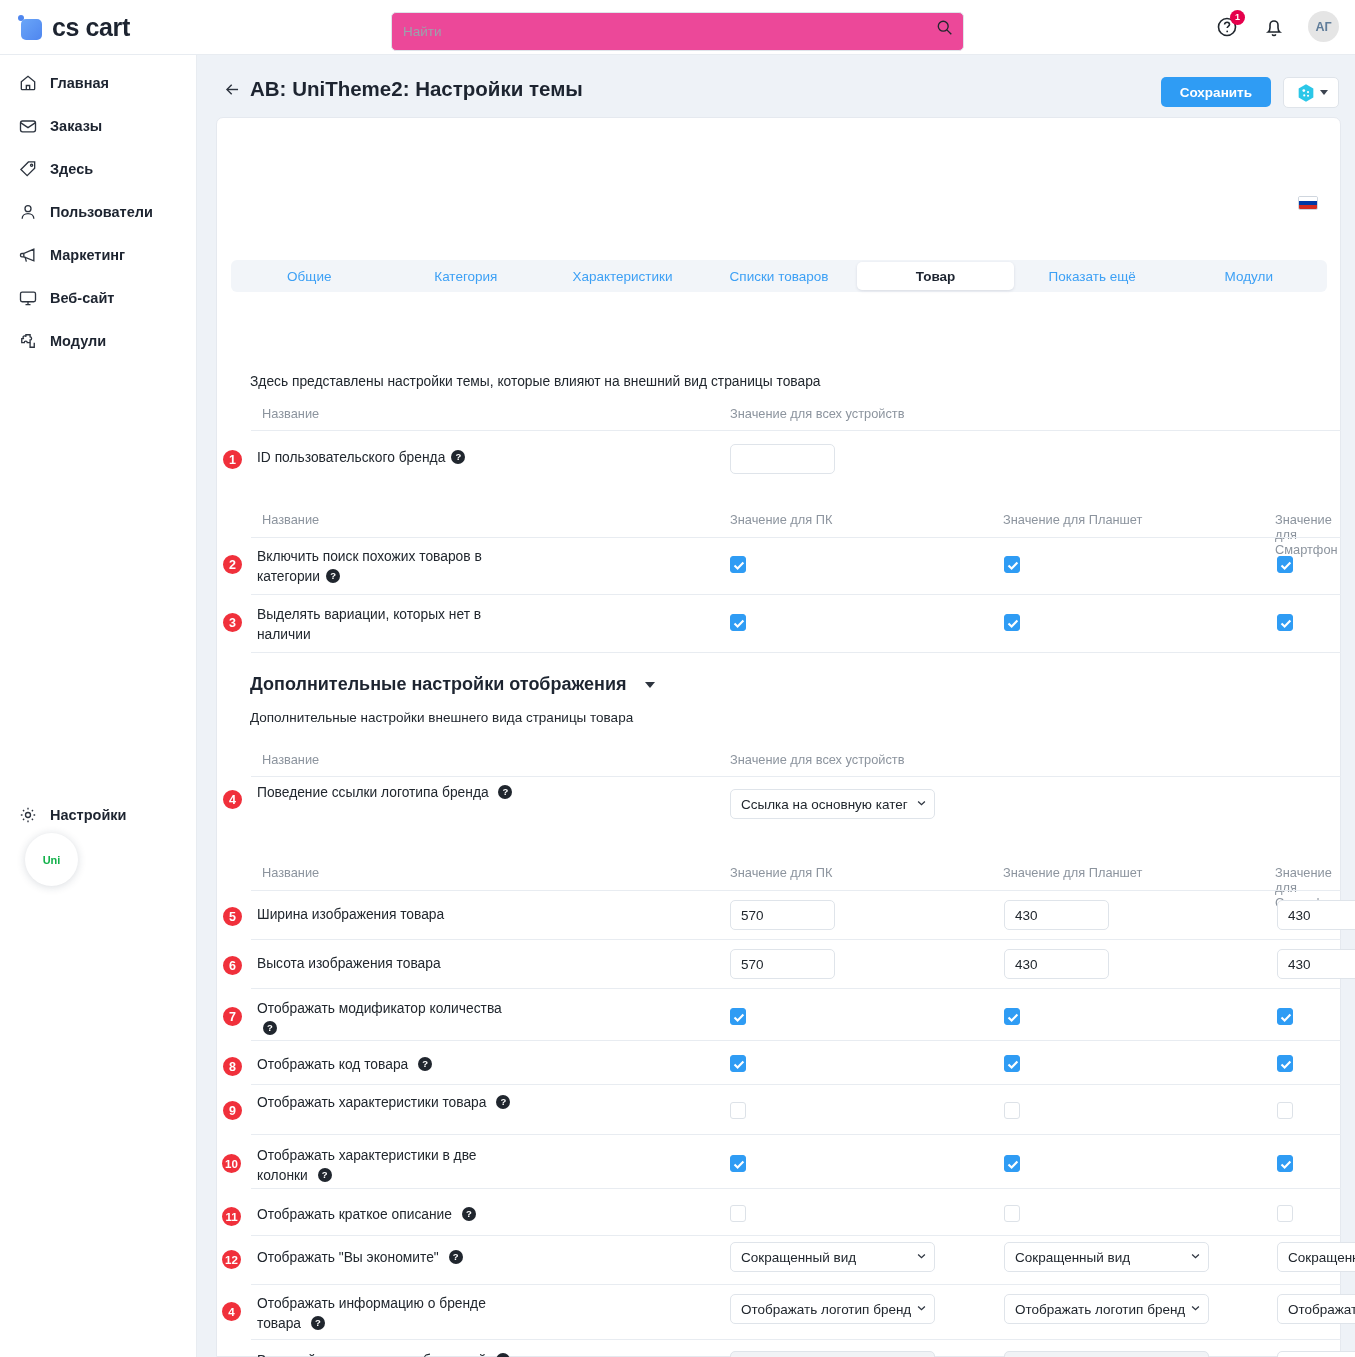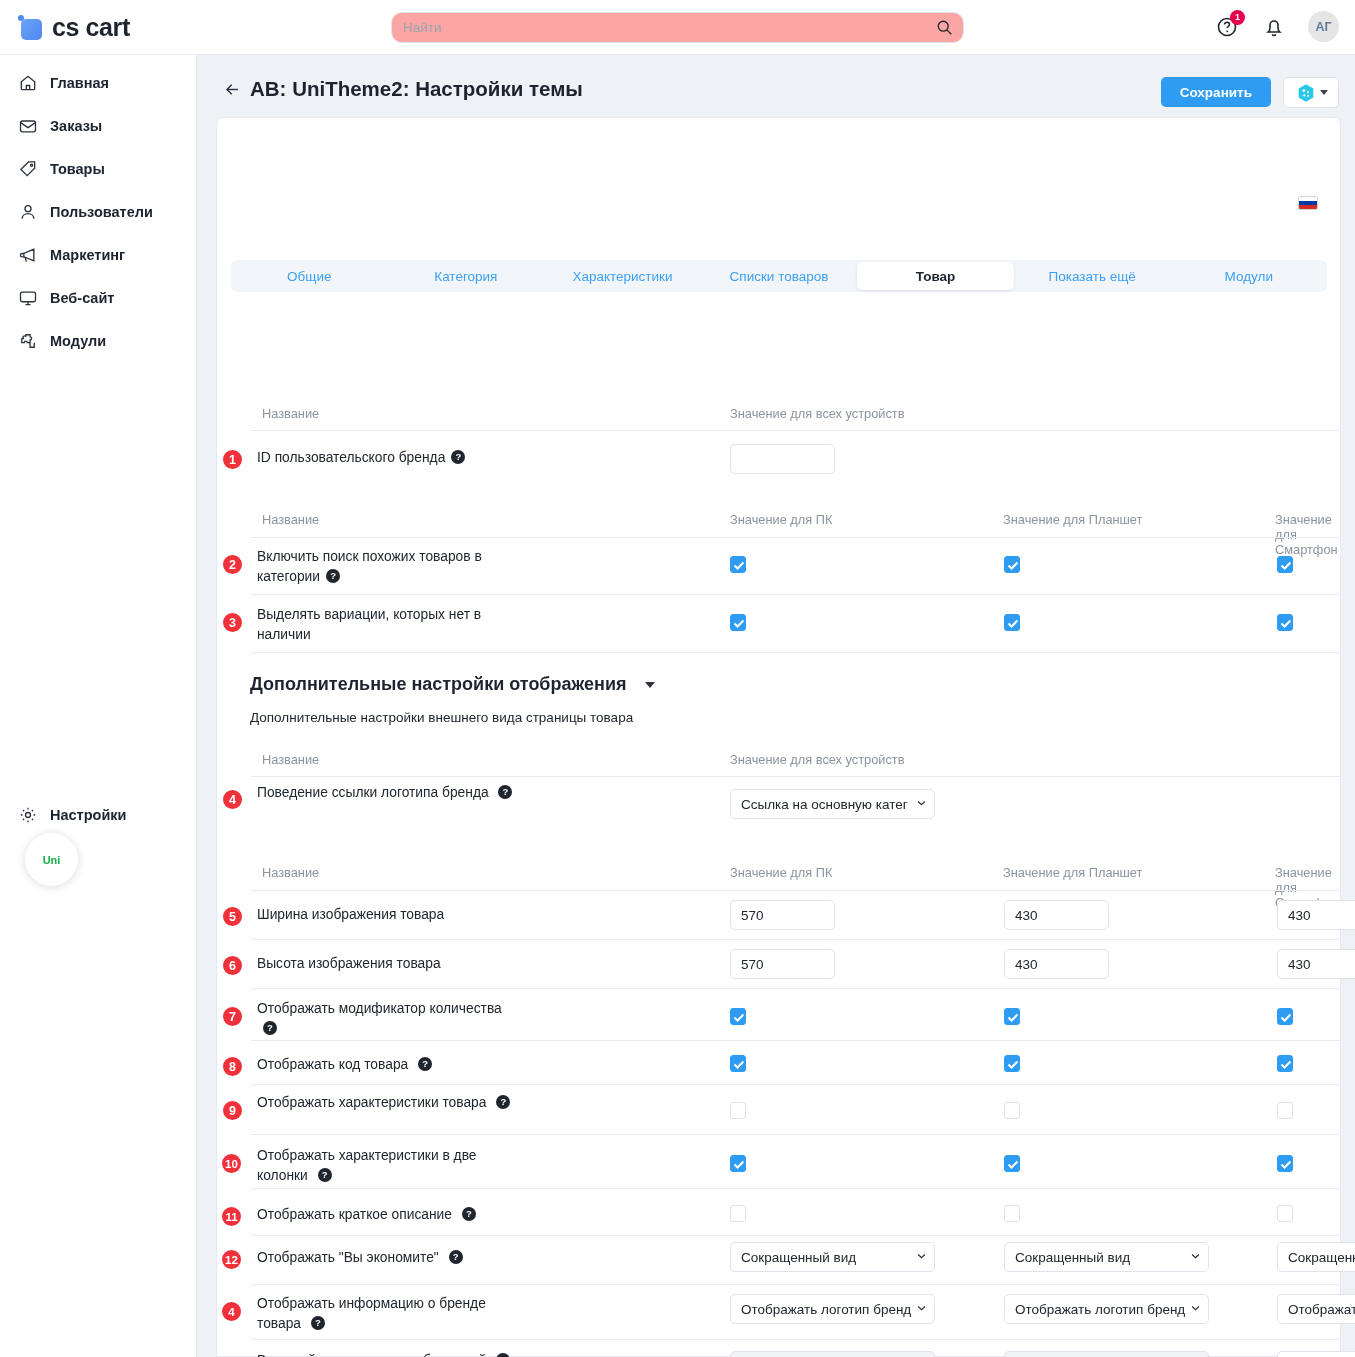--- a/index.html
+++ b/index.html
@@ -23,23 +23,23 @@
   .brand-mark { position:relative; width:25px; height:25px; }
   .brand-sq {
     position:absolute; left:3px; top:4px; width:21px; height:21px; border-radius:5px;
     background:linear-gradient(135deg,#6aa6f8 0%,#4f86ef 100%);
   }
   .brand-dot { position:absolute; left:0px; top:0px; width:6px; height:6px; border-radius:50%; background:#4f86ef; }
   .brand-text { font-size:25px; font-weight:700; color:#1d2430; letter-spacing:-0.4px; }
 
   .searchwrap { position:absolute; left:391px; top:12px; width:573px; height:31px; }
   .searchwrap input {
-    width:100%; height:31px; border:1px solid #dfe4ea; border-radius:11px;
+    width:100%; height:39px; border:1px solid #dfe4ea; border-radius:5px;
     padding:0 34px 0 11px; font-size:13.5px; font-family:inherit; color:#21272e;
-    outline:none; background:#fca5a5;
+    outline:none; background:#ec4899;
   }
   .searchwrap input::placeholder { color:#9aa3ad; }
   .search-ico { position:absolute; right:11px; top:7px; width:17px; height:17px; pointer-events:none; }
 
   .top-actions { position:absolute; right:16px; top:11px; display:flex; align-items:center; gap:22px; }
   .ico-btn { position:relative; width:24px; height:24px; cursor:pointer; }
   .ico-badge {
     position:absolute; right:-5px; top:-5px; min-width:15px; height:15px; padding:0 3px;
     background:#e5004c; color:#fff; border-radius:8px; font-size:9px; font-weight:700;
     display:flex; align-items:center; justify-content:center; line-height:1;
@@ -240,21 +240,21 @@
     </svg>
     <span>Заказы</span>
   </div>
   <div class="nav-spacer"></div>
 
   <div class="nav-item">
     <svg class="nav-ico" viewBox="0 0 24 24" fill="none" stroke="#2d343f" stroke-width="1.6">
       <path d="M12.5 3.5H20v7.5l-9 9-7.5-7.5Z"></path>
         <circle cx="16.3" cy="7.5" r="1.3"></circle>
     </svg>
-    <span>Товары</span>
+    <span>Здесь</span>
   </div>
   <div class="nav-spacer"></div>
 
   <div class="nav-item">
     <svg class="nav-ico" viewBox="0 0 24 24" fill="none" stroke="#2d343f" stroke-width="1.6">
       <circle cx="12" cy="8" r="3.6"></circle>
         <path d="M5 20c0-3.6 3.1-6 7-6s7 2.4 7 6"></path>
     </svg>
     <span>Пользователи</span>
   </div>
@@ -332,20 +332,21 @@
     <div class="tabs">
       <div class="tab">Общие</div>
       <div class="tab">Категория</div>
       <div class="tab">Характеристики</div>
       <div class="tab">Списки товаров</div>
       <div class="tab active">Товар</div>
       <div class="tab">Показать ещё</div>
       <div class="tab">Модули</div>
     </div>
 
+    <div class="intro">Здесь представлены настройки темы, которые влияют на внешний вид страницы товара</div>
 
     <div class="thead col-name" style="top:288px">Название</div>
     <div class="thead col-a" style="top:288px">Значение для всех устройств</div>
     <div class="rule" style="top:312px"></div>
 
     <div class="row" style="top:325px">
       <span class="badge" style="left:4px; top:5px">1</span>
       <span class="rlabel" style="top:5px"><span>ID пользовательского бренда</span><span class="qmark">?</span></span>
       <input class="txtin" style="left: 513px; top: 1px; width: 105px;" value="">
     </div>

